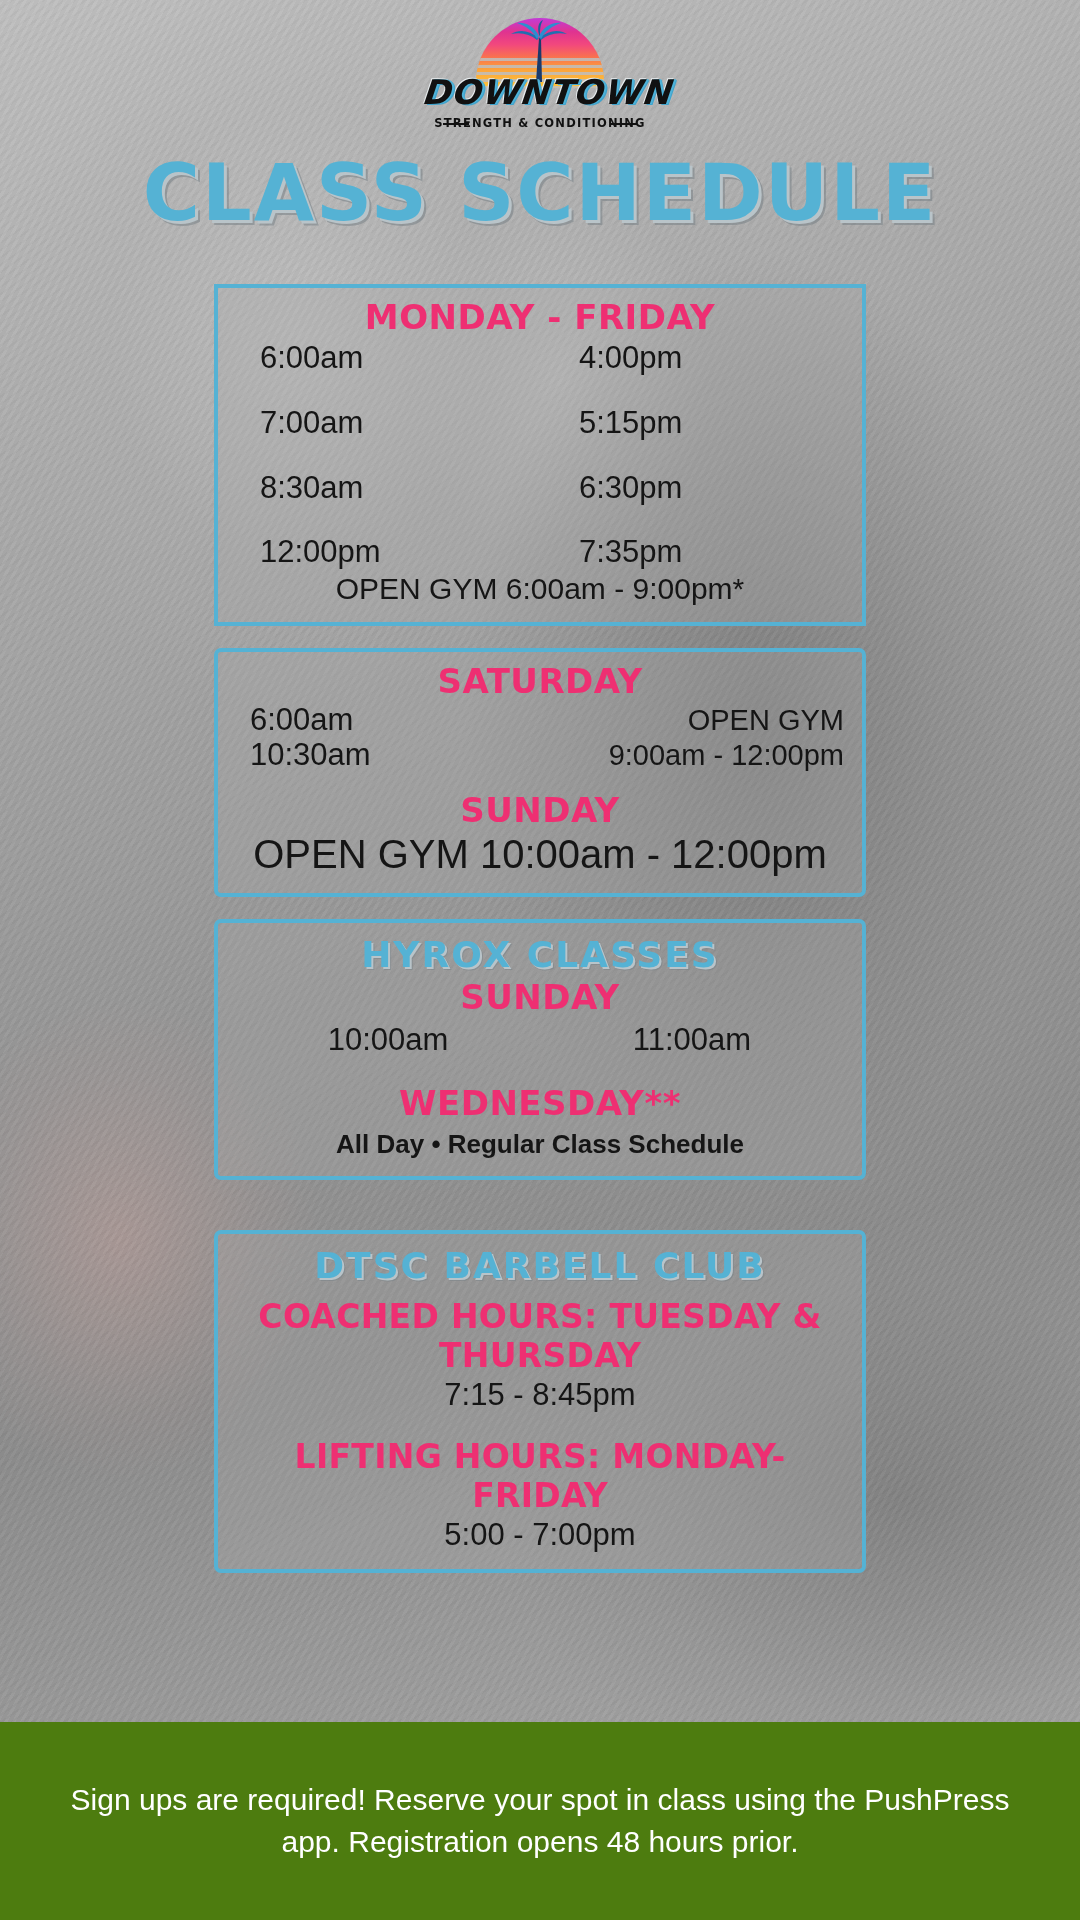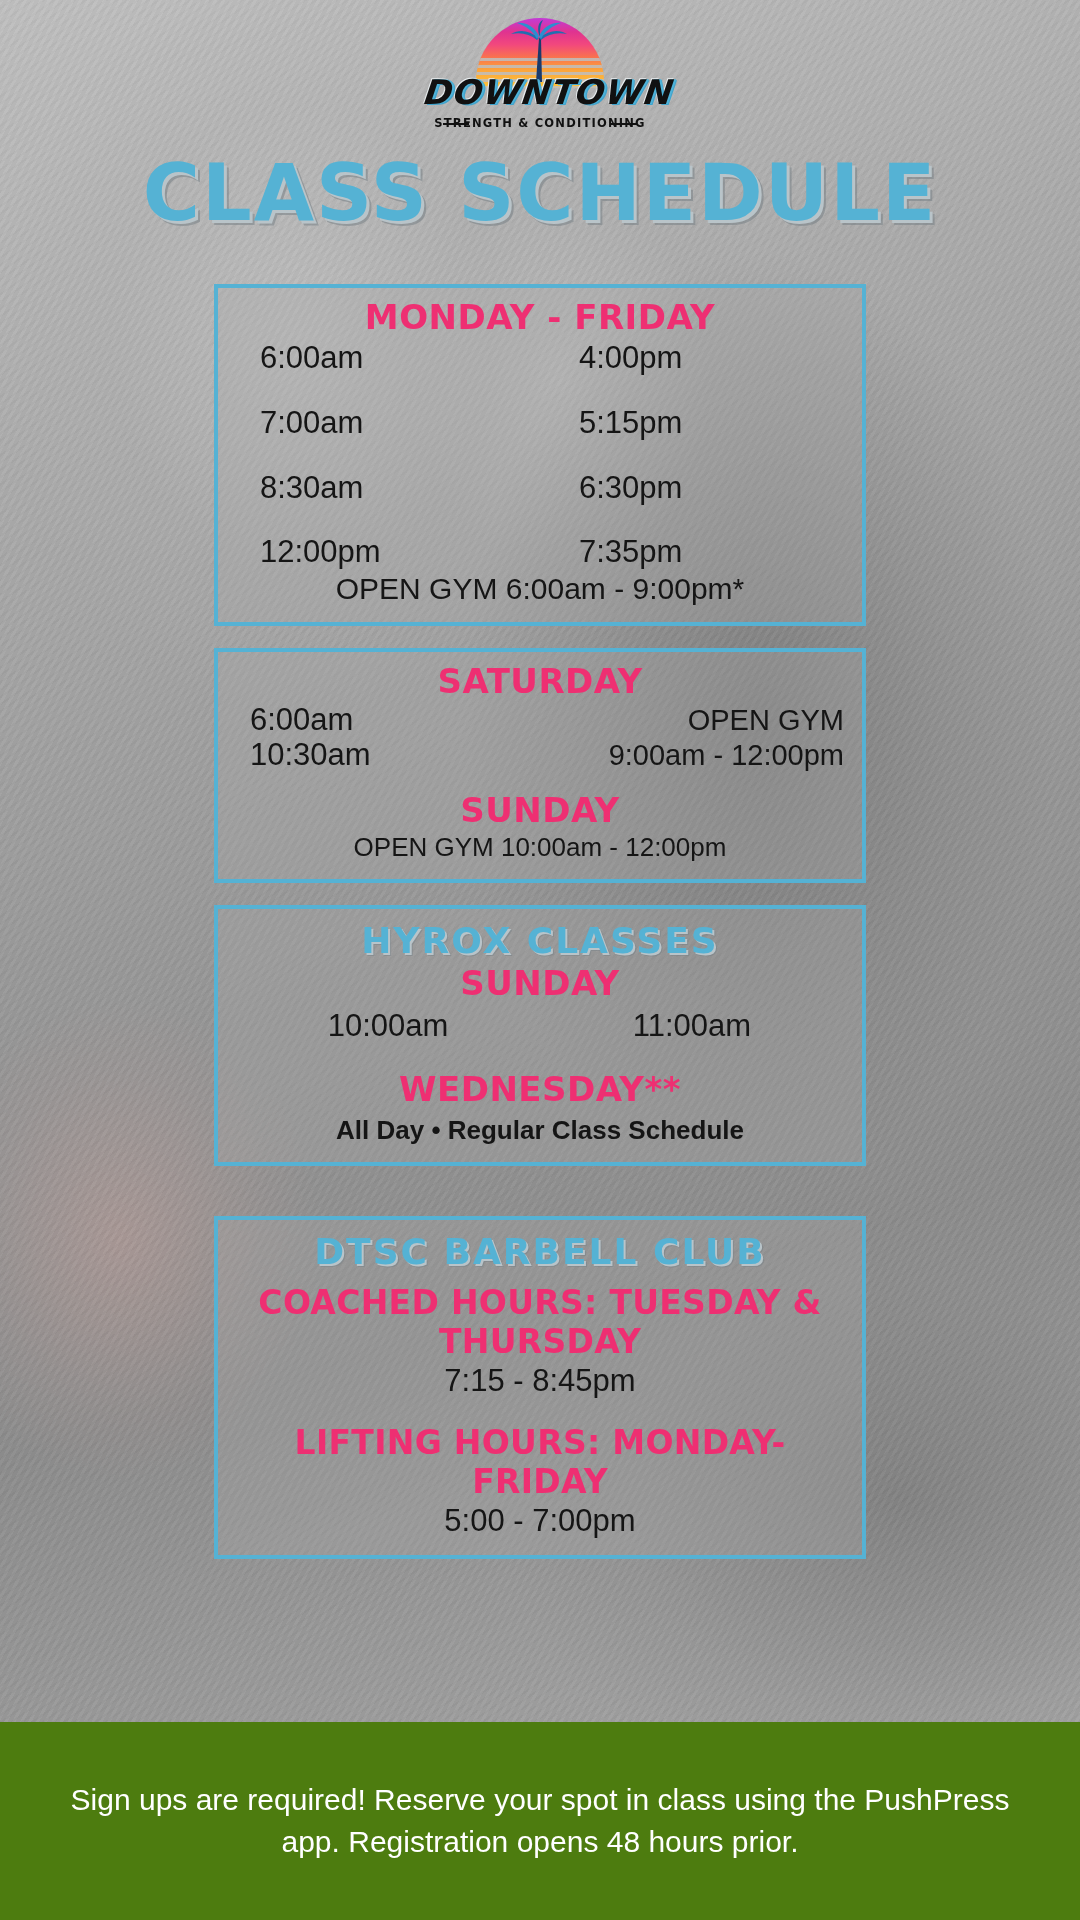--- a/index.html
+++ b/index.html
@@ -141,21 +141,21 @@
   }
 
   
   .card {
     width: 652px;
     border: 4px solid #55b2d4;
     background: rgba(170,170,170,0.30);
     padding: 10px 18px 16px;
     text-align: center;
   }
-  .card + .card { margin-top: 22px; }
+  .card + .card { margin-top: 22px; border-radius: 7px; }
   #card-weekday { margin-top: 52px; }
   #card-barbell { margin-top: 50px; }
 
   .card-title-pink {
     font-family: "DejaVu Sans", sans-serif;
     font-size: 34px;
     font-weight: bold;
     color: #ee2f72;
     letter-spacing: .5px;
     line-height: 1.15;
@@ -204,21 +204,21 @@
     align-items: start;
     margin-top: 2px;
   }
   .sat-grid .times { text-align: left; padding-left: 14px; }
   .sat-grid .times .time { text-align: left; padding-left: 0; }
   .sat-grid .og { text-align: right; padding-left: 20px; }
   .og-label { font-size: 29px; color: #151515; line-height: 1.2; }
   .og-hours { font-size: 29px; color: #151515; line-height: 1.2; margin-left: 10px; }
 
   .sunday-title { margin-top: 18px; }
-  .sunday-line { font-size: 26px; color: #151515; margin-top: 2px; }
+  .sunday-line { font-size: 40px; color: #151515; margin-top: 2px; }
 
   
   .hyrox-sub { margin-top: 2px; }
   .hyrox-times {
     display: grid;
     grid-template-columns: 1fr 1fr;
     margin-top: 6px;
   }
   .hyrox-times .time { text-align: center; padding-left: 0; }
   .hyrox-wed { margin-top: 26px; }

